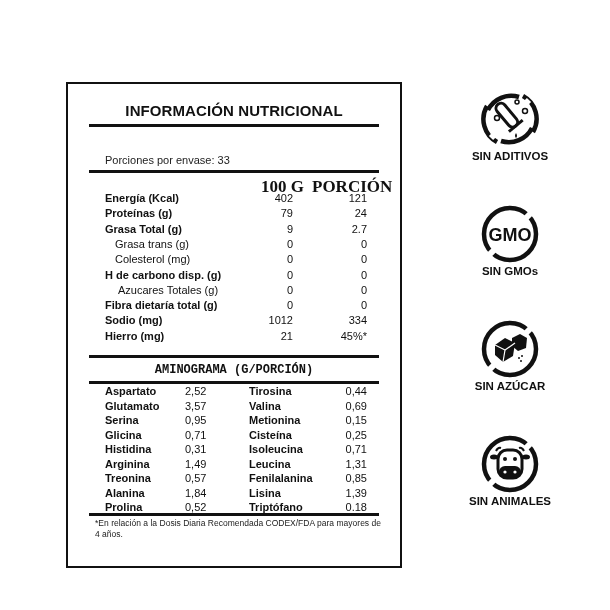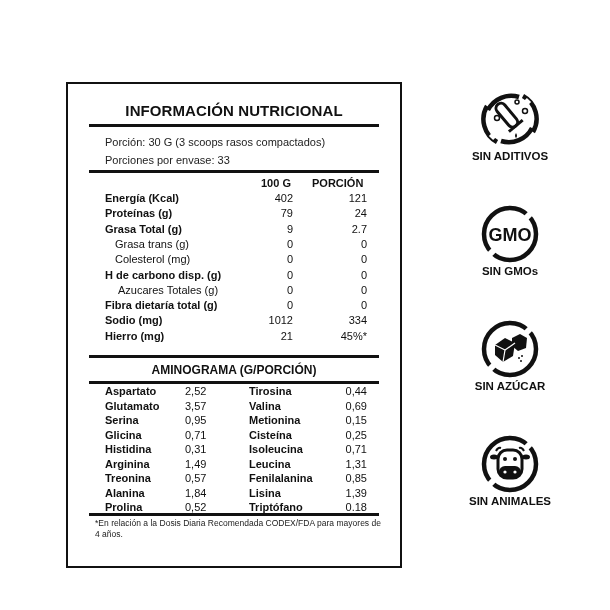--- a/index.html
+++ b/index.html
@@ -5,48 +5,47 @@
   html, body { margin:0; padding:0; background:#ffffff; }
   body { width:610px; height:610px; position:relative; overflow:hidden;
          font-family: "Liberation Sans", "DejaVu Sans", sans-serif; color:#111; }
   .panel { position:absolute; left:66px; top:62px; width:332px; height:482px;
            border:2px solid #111; box-sizing:content-box;margin-top:20px; }
   .title { position:absolute; left:0; top:18px; width:100%; text-align:center;
            font-weight:bold; font-size:15px; letter-spacing:0.1px; }
   .rule { position:absolute; left:21px; width:290px; background:#111; }
   .r-thick { height:3px; }
   .serving { position:absolute; left:37px; font-size:11px; color:#222; }
-  .hdr { position:absolute; top:93px; font-size:11px; font-weight:bold; }
+  .hdr { position:absolute; top:93px; font-size:17px; font-weight:bold;font-family:Liberation Serif, serif; }
   .nrow { position:absolute; left:37px; width:262px; height:15px; font-size:11px; }
   .nrow .lab { position:absolute; left:0; top:0; }
   .nrow .lab.b { font-weight:bold; }
   .nrow .lab.ind1 { left:10px; font-weight:normal;text-align:center; }
   .nrow .lab.ind2 { left:13px; font-weight:normal; }
   .nrow .v1 { position:absolute; right:74px; top:0; text-align:right; }
   .nrow .v2 { position:absolute; right:0; top:0; text-align:right; }
   .amtitle { position:absolute; left:0; width:100%; top:279px; text-align:center;
-             font-weight:bold; font-size:12px; }
+             font-weight:bold; font-size:12px;font-family:Liberation Mono, monospace; }
   .arow { position:absolute; left:37px; width:262px; height:15px; font-size:11px; }
   .arow .n1 { position:absolute; left:0; font-weight:bold; }
   .arow .a1 { position:absolute; left:80px; }
   .arow .n2 { position:absolute; left:144px; font-weight:bold; }
   .arow .a2 { position:absolute; right:0; }
   .foot { position:absolute; left:27px; top:434px; width:286px; font-size:8.5px;
           line-height:11px; text-align:justify; color:#222; }
   .badge { position:absolute; left:455px; width:110px; text-align:center; }
   .badge svg { display:block; margin:0 auto; }
   .badge .lbl { margin-top:0; font-weight:bold; font-size:11.5px; }
 </style>
 </head>
 <body>
 
 <div class="panel">
   <div class="title">INFORMACIÓN NUTRICIONAL</div>
   <div class="rule r-thick" style="top:40px"></div>
-  <div class="serving" style="top:52px">Porción: 30 G (3 scoops rasos compactados)</div>
   <div class="serving" style="top:70px">Porciones por envase: 33</div>
   <div class="rule r-thick" style="top:86px"></div>
   <div class="hdr" style="left:193px">100 G</div>
   <div class="hdr" style="left:244px">PORCIÓN</div>
 
   <div id="nutrients">
       <div class="nrow" style="top: 108px;">
         <span class="lab b">Energía (Kcal)</span>
         <span class="v1">402</span>
         <span class="v2">121</span>

